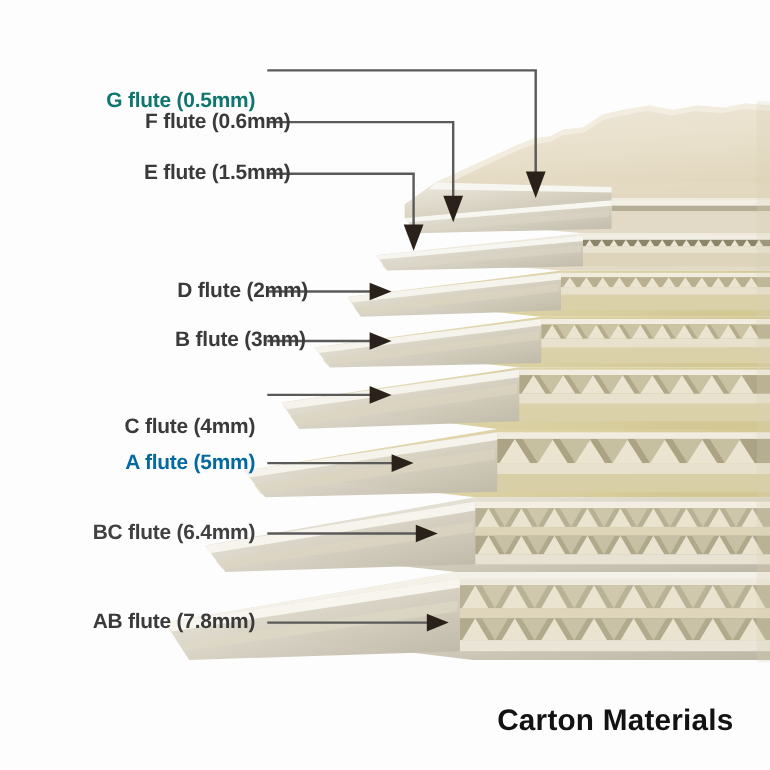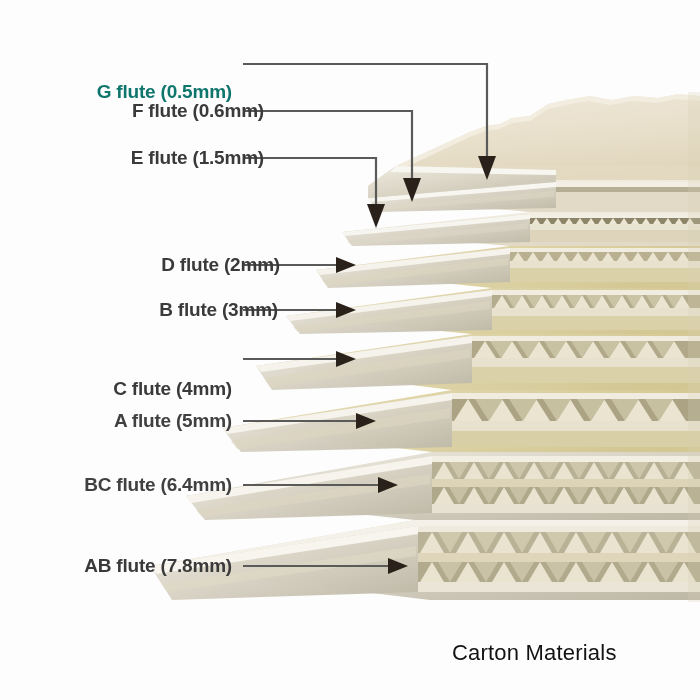--- a/index.html
+++ b/index.html
@@ -28,23 +28,23 @@
     font-weight:bold;
     color:#3a3a3a;
     font-size:19px;
     letter-spacing:-0.2px;
     text-align:right;
     transform:translateY(-50%);
   }
   .caption{
     position:absolute;
     white-space:nowrap;
-    font-weight:normal;
+    font-weight:bold;
     color:#121212;
-    font-size:22px;
+    font-size:27px;
     letter-spacing:0.2px;
   }
 </style>
 </head>
 <body style="background: rgb(253, 253, 253);">
 
 <div id="stage">
 
   <svg id="boardsvg" viewBox="0 0 700 700">
     <defs>
@@ -402,21 +402,21 @@
   </div>
   <div class="label" style="left: 0px; width: 232px; top: 265px; color: rgb(58, 58, 58); margin-left: 48px;">
     <span>D flute (2mm)</span>
   </div>
   <div class="label" style="left: 0px; width: 232px; top: 310px; color: rgb(58, 58, 58); padding-left: 46px;">
     <span>B flute (3mm)</span>
   </div>
   <div class="label" style="left: 0px; width: 232px; top: 359px; color: rgb(58, 58, 58); margin-top: 30px;">
     <span>C flute (4mm)</span>
   </div>
-  <div class="label" style="left: 0px; width: 232px; top: 421px; color: #404040;">
+  <div class="label" style="left: 0px; width: 232px; top: 421px; color: #0369a1;">
     <span>A flute (5mm)</span>
   </div>
   <div class="label" style="left: 0px; width: 232px; top: 485px; color: #404040;">
     <span>BC flute (6.4mm)</span>
   </div>
   <div class="label" style="left: 0px; width: 232px; top: 566px; color: rgb(58, 58, 58);">
     <span>AB flute (7.8mm)</span>
   </div>
 
   <div class="caption" style="left: 452px; top: 640px; color: rgb(18, 18, 18);">Carton Materials</div>

